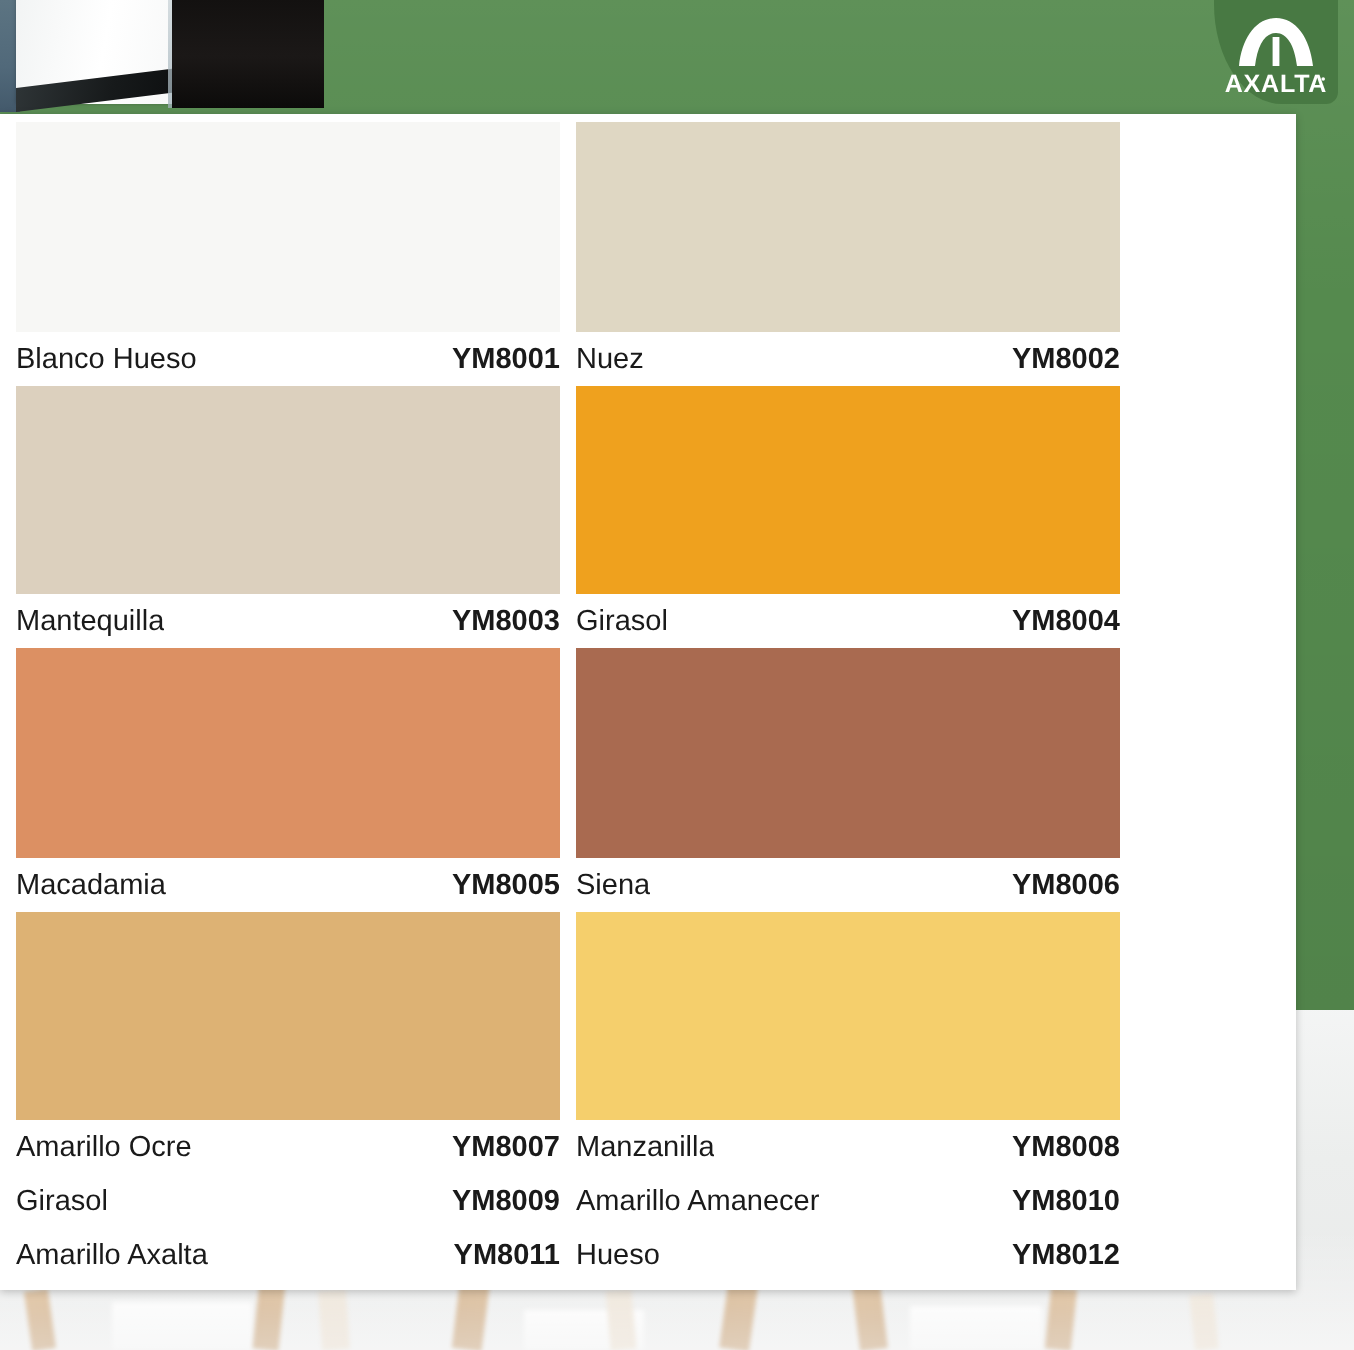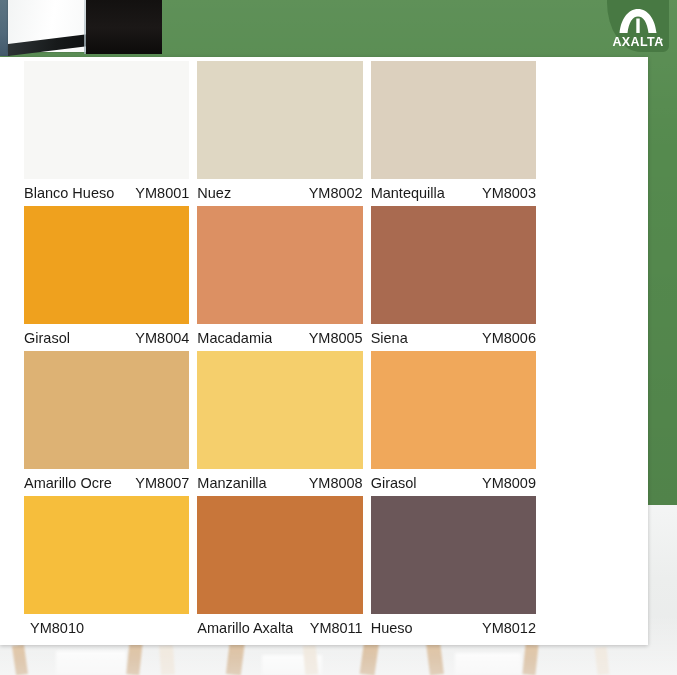--- a/index.html
+++ b/index.html
@@ -100,24 +100,24 @@
     background:#ffffff;
     box-shadow:0 1px 4px rgba(0,0,0,.22);
   }
   .card-leftrule{
     position:absolute;left:0;top:57px;width:3px;height:588px;
     background:#0f3d18;
     opacity:.85;
   }
 
   .grid{
-    position:absolute;left:24px;top:4px;
-    width:512px;height:580px;
+    position:absolute;left:8px;top:4px;
+    width:552px;height:580px;
     display:grid;
-    grid-template-columns:repeat(3,1fr);
+    grid-template-columns:repeat(2,1fr);
     grid-template-rows:repeat(4,1fr);
     column-gap:8px;
     row-gap:0px;
   }
   .cell{
     position:relative;
     display:flex;
     flex-direction:column;
   }
   .swatch{
@@ -130,21 +130,21 @@
     display:flex;
     align-items:center;
     justify-content:space-between;
     font-size:14.5px;
     color:#1a1a1a;
     letter-spacing:0;
     white-space:nowrap;
     padding-top:1px;
   }
   .cell-name{overflow:hidden;text-overflow:clip;}
-  .cell-code{padding-left:6px;}
+  .cell-code{padding-left:6px;font-weight:bold;}
 </style>
 </head>
 <body>
 
 <div id="stage">
 
   <div class="photo">
     <div class="photo-floor"></div>
     <div class="photo-green"></div>
     <div class="photo-green-shade"></div>
@@ -242,20 +242,21 @@
         <div class="cell">
           <div class="swatch" style="background: rgb(240, 168, 91);"></div>
           <div class="cell-label">
             <span class="cell-name">Girasol</span>
             <span class="cell-code">YM8009</span>
           </div>
         </div>
         <div class="cell">
           <div class="swatch" style="background: rgb(246, 190, 60);"></div>
           <div class="cell-label">
+            <span class="cell-name">Amarillo Amanecer</span>
             <span class="cell-code">YM8010</span>
           </div>
         </div>
         <div class="cell">
           <div class="swatch" style="background: rgb(200, 118, 58);"></div>
           <div class="cell-label">
             <span class="cell-name">Amarillo Axalta</span>
             <span class="cell-code">YM8011</span>
           </div>
         </div>

